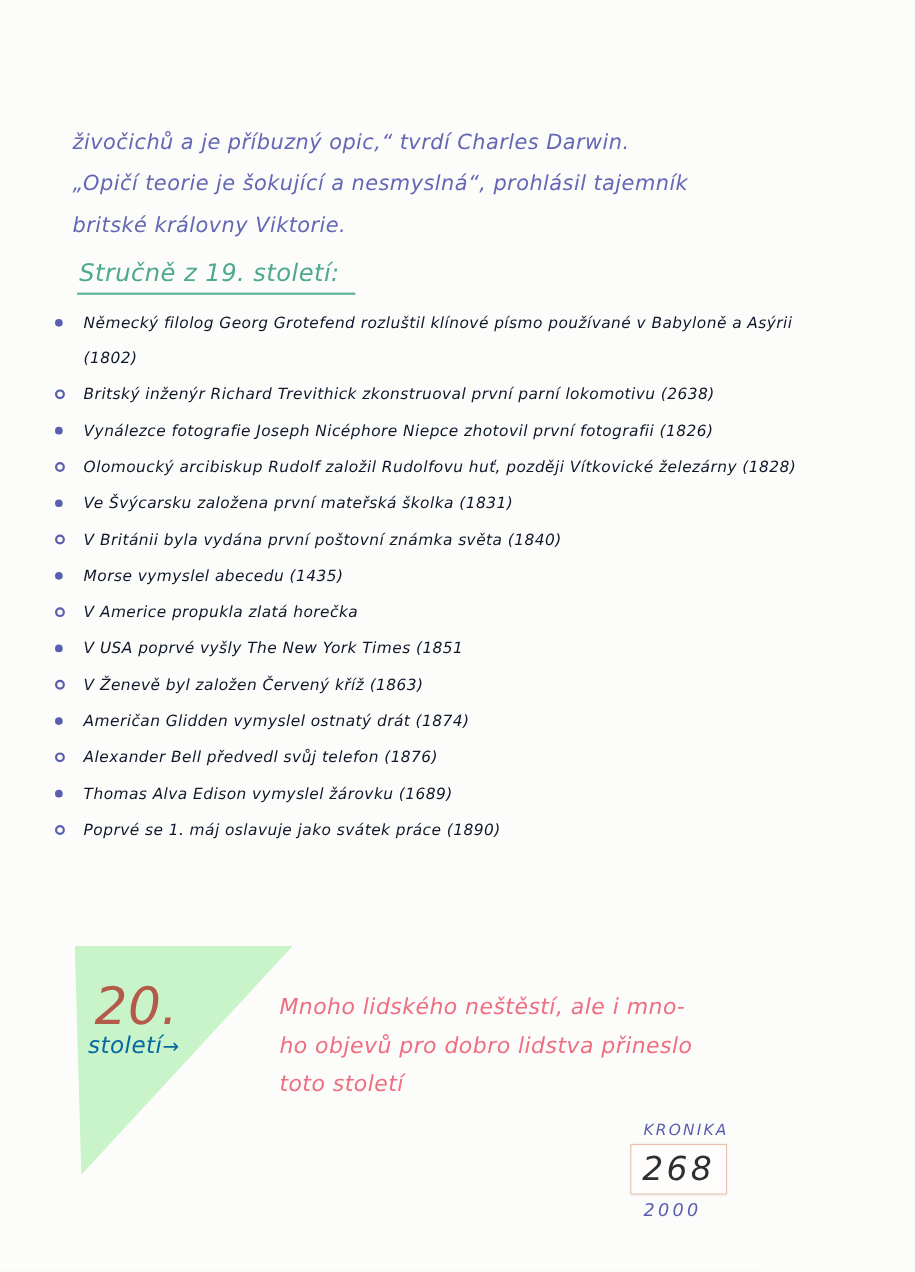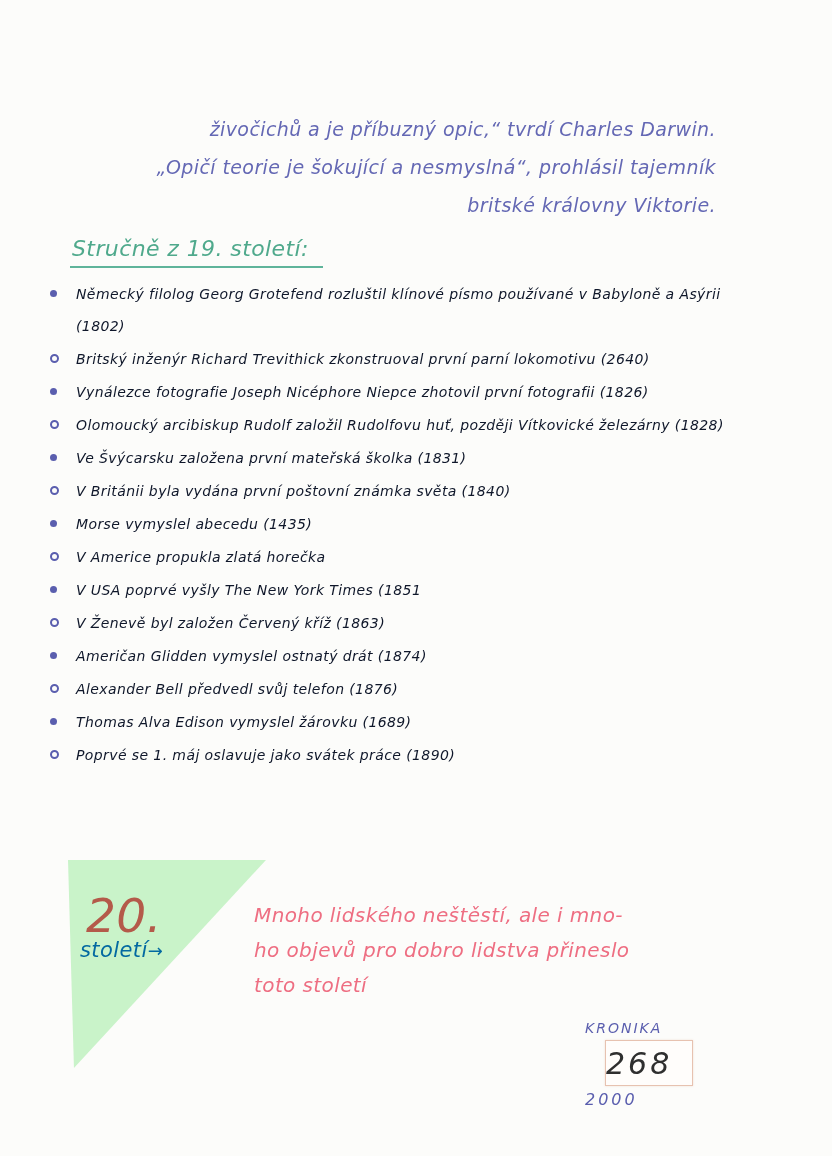--- a/index.html
+++ b/index.html
@@ -14,21 +14,21 @@
     width: 832px; height: 1156px;
     background: #fcfcfa;
   }
   .hand { font-style: italic; letter-spacing: 0.4px; }
 
   
   .intro {
     position: absolute; left: 66px; top: 110px; width: 650px;
     color: #6468b4; font-size: 19px; line-height: 38px;
   }
-  .intro .line { white-space: nowrap; text-align: right; }
+  .intro .line { white-space: nowrap; }
 
   
   .heading {
     position: absolute; left: 70px; top: 236px;
     color: #4fa98c; font-size: 22px;
     border-bottom: 2px solid #5fb49a;
     padding: 0 14px 5px 2px;
   }
 
   
@@ -80,21 +80,21 @@
   .kronika-label {
     position: absolute; left: 585px; top: 1020px;
     color: #5a5eae; font-size: 14px; letter-spacing: 2px;
   }
   .page-number-box {
     position: absolute; left: 573px; top: 1040px;
     width: 86px; height: 44px;
     background: #fffdfb;
     border: 1px solid #e7c2b0;
     box-shadow: 0 0 2px rgba(220,170,150,0.35);
-    display: flex; align-items: center; justify-content: flex-start; margin-left: 32px;
+    display: flex; align-items: center; justify-content: center;
   }
   .page-number {
     color: #2f2f2f; font-size: 30px; letter-spacing: 3px;
   }
   .year-label {
     position: absolute; left: 585px; top: 1090px;
     color: #5a5eae; font-size: 16px; letter-spacing: 3px;
   }
 </style>
 </head>
@@ -105,21 +105,21 @@
   <div class="intro hand">
     <div class="line">živočichů a je příbuzný opic,“ tvrdí Charles Darwin.</div>
     <div class="line">„Opičí teorie je šokující a nesmyslná“, prohlásil tajemník</div>
     <div class="line">britské královny Viktorie.</div>
   </div>
 
   <div class="heading hand">Stručně z 19. století:</div>
 
   <ul class="events hand">
     <li><span class="dot"></span><span>Německý filolog Georg Grotefend rozluštil klínové písmo používané v Babyloně a Asýrii (1802)</span></li>
-    <li><span class="dot"></span><span>Britský inženýr Richard Trevithick zkonstruoval první parní lokomotivu (2640)</span></li>
+    <li><span class="dot"></span><span>Britský inženýr Richard Trevithick zkonstruoval první parní lokomotivu (2638)</span></li>
     <li><span class="dot"></span><span>Vynálezce fotografie Joseph Nicéphore Niepce zhotovil první fotografii (1826)</span></li>
     <li><span class="dot"></span><span>Olomoucký arcibiskup Rudolf založil Rudolfovu huť, později Vítkovické železárny (1828)</span></li>
     <li><span class="dot"></span><span>Ve Švýcarsku založena první mateřská školka (1831)</span></li>
     <li><span class="dot"></span><span>V Británii byla vydána první poštovní známka světa (1840)</span></li>
     <li><span class="dot"></span><span>Morse vymyslel abecedu (1435)</span></li>
     <li><span class="dot"></span><span>V Americe propukla zlatá horečka</span></li>
     <li><span class="dot"></span><span>V USA poprvé vyšly The New York Times (1851</span></li>
     <li><span class="dot"></span><span>V Ženevě byl založen Červený kříž (1863)</span></li>
     <li><span class="dot"></span><span>Američan Glidden vymyslel ostnatý drát (1874)</span></li>
     <li><span class="dot"></span><span>Alexander Bell předvedl svůj telefon (1876)</span></li>

